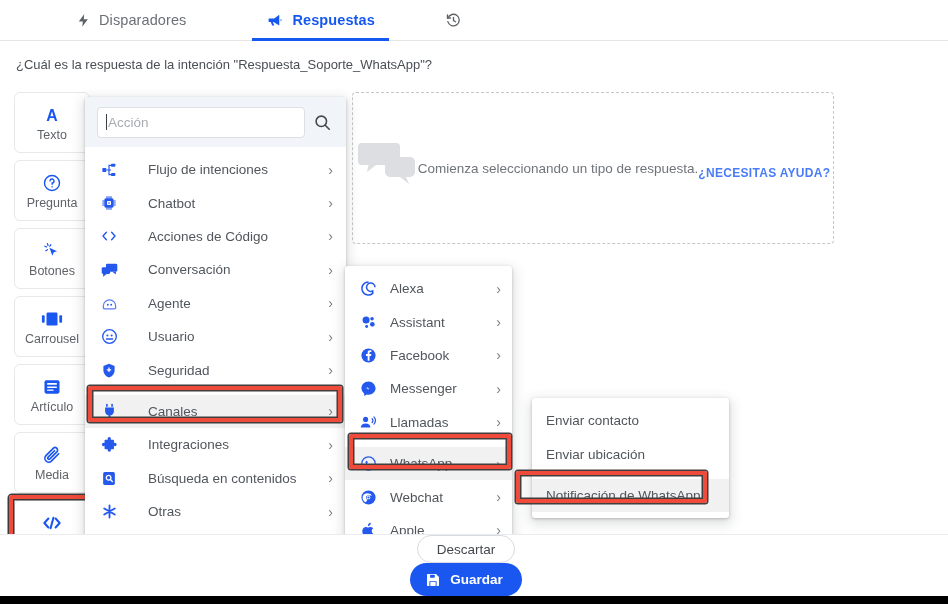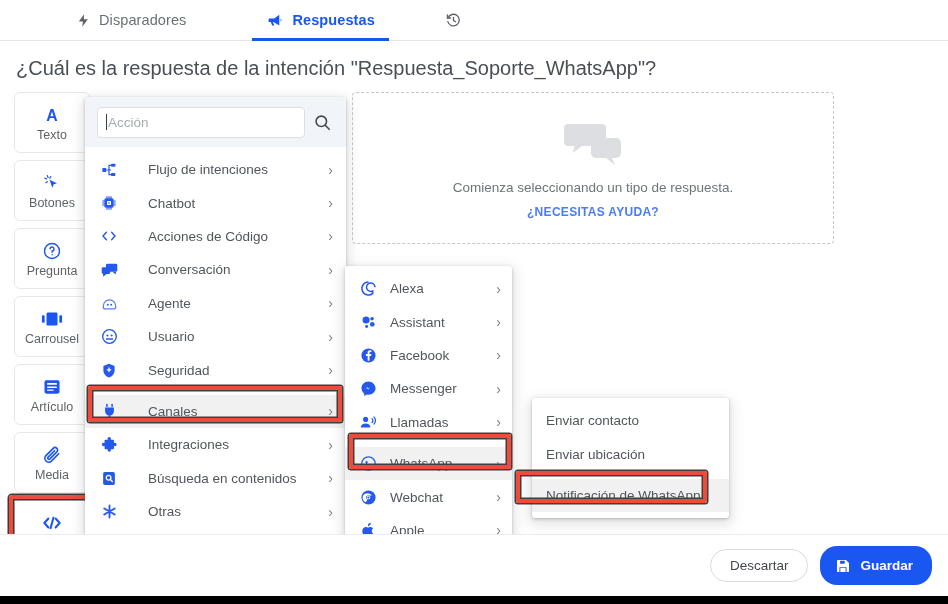--- a/index.html
+++ b/index.html
@@ -30,21 +30,21 @@
   .tab.hist     { margin-left: 62px; }
   .tab.resp::after {
     content: ""; position: absolute; left: -10px; right: -10px; bottom: 0;
     height: 3px; background: #1558f0;
   }
   .tab svg { display: block; }
 
   
   .question {
     position: absolute; left: 16px; top: 57px;
-    font-size: 20px; color: #4a4f55; white-space: nowrap;
+    font-size: 13px; color: #4a4f55; white-space: nowrap;
   }
 
   
   .rail { position: absolute; left: 14px; top: 92px; width: 76px; }
   .rail-item {
     width: 76px; height: 61px; margin-bottom: 7px;
     background: #fff; border: 1px solid #e6e8eb; border-radius: 6px;
     display: flex; flex-direction: column; align-items: center; justify-content: center;
     gap: 3px; cursor: pointer;
   }
@@ -58,21 +58,21 @@
     position: absolute; left: 9px; top: 495px; width: 86px; height: 71px;
     border: 4px solid #ef4a3a; border-radius: 3px;
     box-shadow: 0 0 0 1.5px #3a3a3a, inset 0 0 0 1.5px #3a3a3a;
     pointer-events: none;
   }
 
   
   .empty-panel {
     position: absolute; left: 352px; top: 92px; width: 482px; height: 152px;
     border: 1px dashed #c4c7cc; border-radius: 4px;
-    display: flex; flex-direction: column; align-items: center; justify-content: center;
+    display: flex; flex-direction: row; align-items: center; justify-content: center;
   }
   .empty-panel .bubbles { margin-bottom: 6px; }
   .empty-panel .etext { font-size: 13.5px; color: #6f747a; }
   .empty-panel .ehelp {
     margin-top: 10px; font-size: 12px; font-weight: bold; color: #4a7cf7;
     letter-spacing: .3px; cursor: pointer;
   }
 
   
   .menu {
@@ -117,21 +117,21 @@
   }
   #hl-canales   { left: 88px;  top: 386px; width: 254px; height: 36px; }
   #hl-whatsapp  { left: 349px; top: 434px; width: 162px; height: 35px; }
   #hl-notif     { left: 516px; top: 471px; width: 191px; height: 32px; }
 
   
   .bottombar {
     position: absolute; left: 0; bottom: 8px; width: 948px; height: 62px;
     border-top: 1px solid #e9ebee; background: #fff;
     display: flex; align-items: center; justify-content: flex-end;
-    padding-right: 16px; gap: 12px;
+    padding-right: 16px;  flex-direction: column;
   }
   .btn-discard {
     height: 33px; padding: 0 19px; border-radius: 17px;
     border: 1px solid #d8dbdf; background: #fff;
     font-size: 13.5px; color: #44484d; cursor: pointer;
     display: flex; align-items: center; font-family: inherit;
   }
   .btn-save {
     height: 39px; padding: 0 19px 0 15px; border-radius: 17px; border: none;
     background: #1a56f0; color: #fff; font-size: 13.5px; font-weight: bold;
@@ -187,37 +187,37 @@
       <span class="ri">
         <svg width="20" height="20" viewBox="0 0 24 24" fill="#1a56f0">
             <text x="12" y="19" font-size="19" font-family="Liberation Sans, sans-serif" font-weight="bold" text-anchor="middle" fill="#1a56f0">A</text>
           </svg>
       </span>
       <span class="rl">Texto</span>
     </div>
 
     <div class="rail-item">
       <span class="ri">
-        <svg width="20" height="20" viewBox="0 0 24 24" fill="#1a56f0">
-          <path d="M9 8l9 4.2-3.9 1.4-1.7 4z"></path>
-          <path d="M6.5 3.2l.8 2.1M3.4 6.3l2.1.8M4.6 11.6l1.9-1.2M10.6 4.4 9.4 6.3" stroke="#1a56f0" stroke-width="1.5" stroke-linecap="round"></path>
-        </svg>
-      </span>
-      <span class="rl">Botones</span>
-    </div>
-
-    <div class="rail-item">
-      <span class="ri">
         <svg width="20" height="20" viewBox="0 0 24 24" fill="none" stroke="#1a56f0" stroke-width="1.7">
           <circle cx="12" cy="12" r="9"></circle>
           <path d="M9.6 9.4a2.4 2.4 0 1 1 2.6 2.6v1.6" stroke-linecap="round"></path>
           <circle cx="12.2" cy="16.6" r=".9" fill="#1a56f0" stroke="none"></circle>
         </svg>
       </span>
       <span class="rl">Pregunta</span>
+    </div>
+
+    <div class="rail-item">
+      <span class="ri">
+        <svg width="20" height="20" viewBox="0 0 24 24" fill="#1a56f0">
+          <path d="M9 8l9 4.2-3.9 1.4-1.7 4z"></path>
+          <path d="M6.5 3.2l.8 2.1M3.4 6.3l2.1.8M4.6 11.6l1.9-1.2M10.6 4.4 9.4 6.3" stroke="#1a56f0" stroke-width="1.5" stroke-linecap="round"></path>
+        </svg>
+      </span>
+      <span class="rl">Botones</span>
     </div>
 
     <div class="rail-item">
       <span class="ri">
         <svg width="22" height="18" viewBox="0 0 24 18" fill="#1a56f0">
           <rect x="1" y="5" width="3" height="8" rx="1"></rect>
           <rect x="6" y="2" width="12" height="14" rx="1.4"></rect>
           <rect x="20" y="5" width="3" height="8" rx="1"></rect>
         </svg>
       </span>

